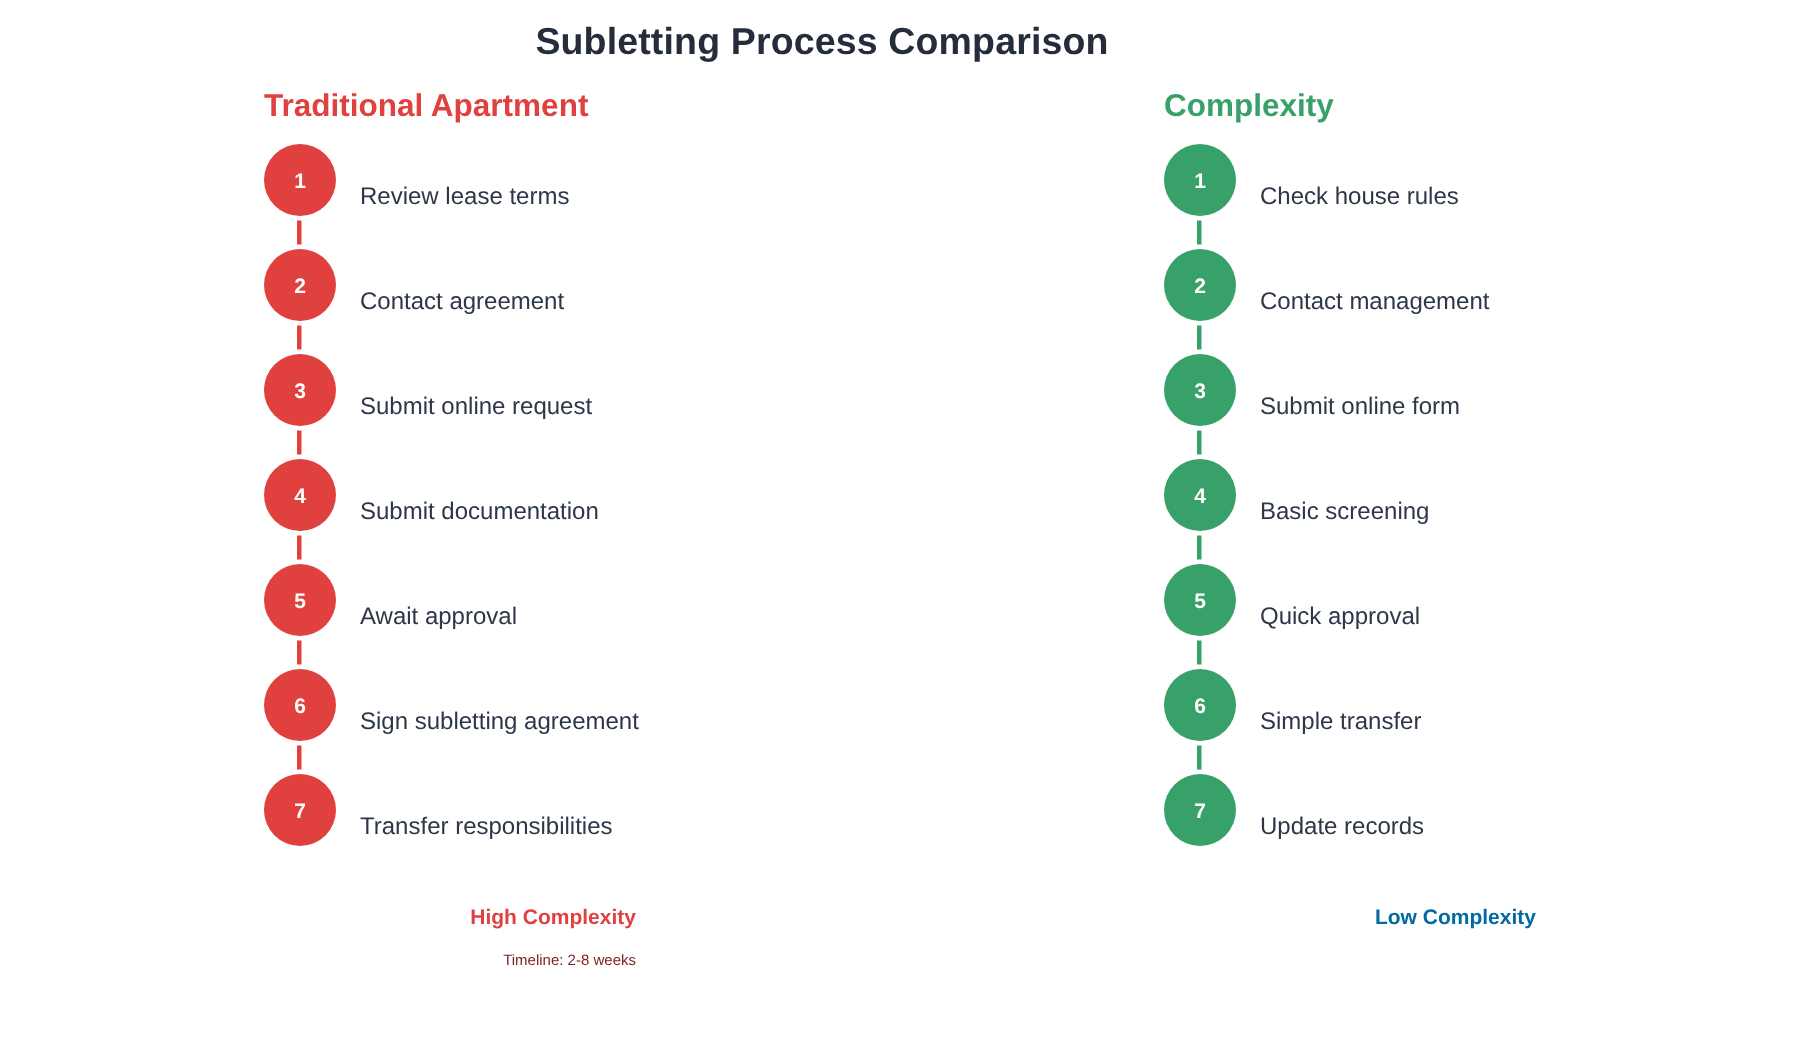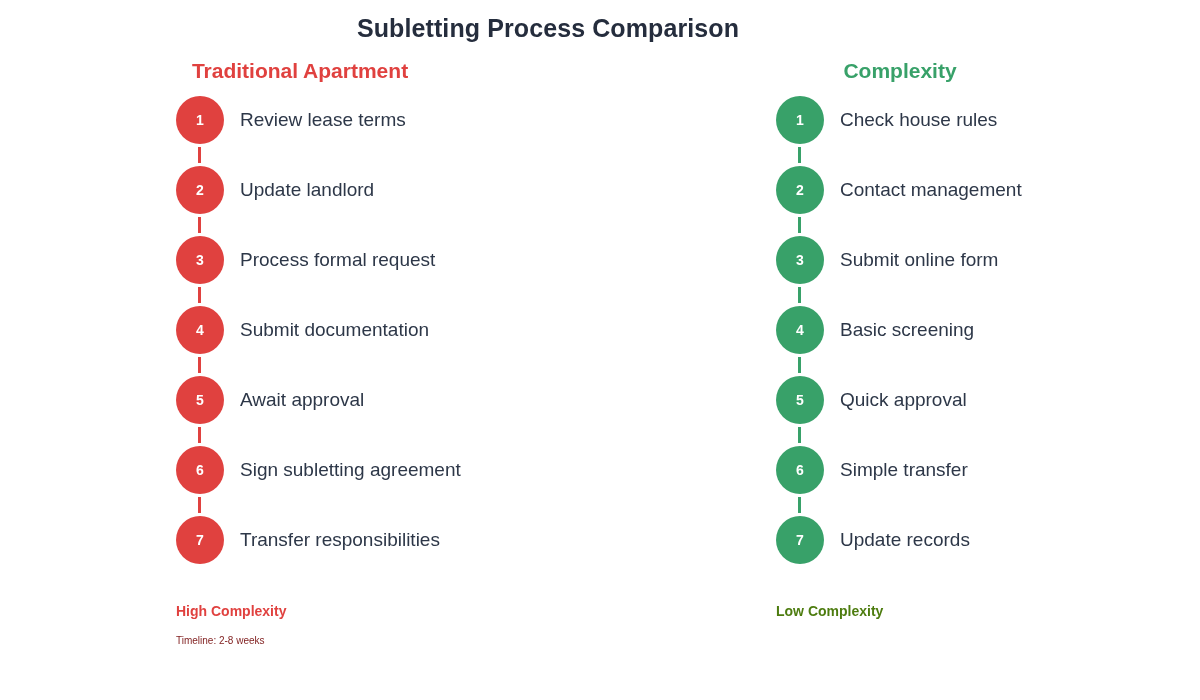--- a/index.html
+++ b/index.html
@@ -42,21 +42,20 @@
     width: 600px;
     height: 540px;
   }
   .column.left  { left: 0px; }
   .column.right { left: 600px; }
 
   .col-heading {
     position: absolute;
     top: 0px;
     width: 248px;
-    text-align: center;
     font-size: 21px;
     font-weight: bold;
     line-height: 30px;
     white-space: nowrap;
   }
   .column.left  .col-heading { left: 176px; }
   .column.right .col-heading { left: 176px; }
 
   .steps {
     position: absolute;
@@ -83,25 +82,25 @@
     font-weight: bold;
     display: flex;
     align-items: center;
     justify-content: center;
     line-height: 1;
   }
 
   .step-label {
     position: absolute;
     left: 64px;
-    top: 0;
+    top: 12px;
     height: 48px;
     display: flex;
     align-items: center;
-    font-size: 19px;
+    font-size: 16px;
     color: #2d3748;
     white-space: nowrap;
   }
 
   .connector {
     position: absolute;
     left: 22px;
     top: -19px;
     width: 3px;
     height: 16px;
@@ -111,21 +110,21 @@
     position: absolute;
     top: 600px;
     left: 0;
     width: 1200px;
     height: 80px;
   }
   .footer-block {
     position: absolute;
     top: 0;
     width: 248px;
-    text-align: left;
+    text-align: right;
   }
   .footer-block.left  { left: 176px; }
   .footer-block.right { left: 776px; }
 
   .complexity {
     font-size: 14px;
     font-weight: bold;
     line-height: 22px;
   }
   .timeline {
@@ -147,27 +146,27 @@
     <div class="steps">
 
       <div class="step">
         <div class="step-circle" style="background:#e0413f">1</div>
         <div class="step-label">Review lease terms</div>
       </div>
 
       <div class="step">
         <div class="connector" style="background:#e0413f"></div>
         <div class="step-circle" style="background:#e0413f">2</div>
-        <div class="step-label">Update landlord</div>
+        <div class="step-label">Contact agreement</div>
       </div>
 
       <div class="step">
         <div class="connector" style="background:#e0413f"></div>
         <div class="step-circle" style="background:#e0413f">3</div>
-        <div class="step-label">Process formal request</div>
+        <div class="step-label">Submit online request</div>
       </div>
 
       <div class="step">
         <div class="connector" style="background:#e0413f"></div>
         <div class="step-circle" style="background:#e0413f">4</div>
         <div class="step-label">Submit documentation</div>
       </div>
 
       <div class="step">
         <div class="connector" style="background:#e0413f"></div>
@@ -241,16 +240,16 @@
 </div>
 
 <div class="footers">
 
   <div class="footer-block left">
     <div class="complexity" style="color:#e0413f">High Complexity</div>
     <div class="timeline">Timeline: 2-8 weeks</div>
   </div>
 
   <div class="footer-block right">
-    <div class="complexity" style="color:#4d7c0f">Low Complexity</div>
+    <div class="complexity" style="color:#0369a1">Low Complexity</div>
   </div>
 
 </div>
 
 </body></html>

